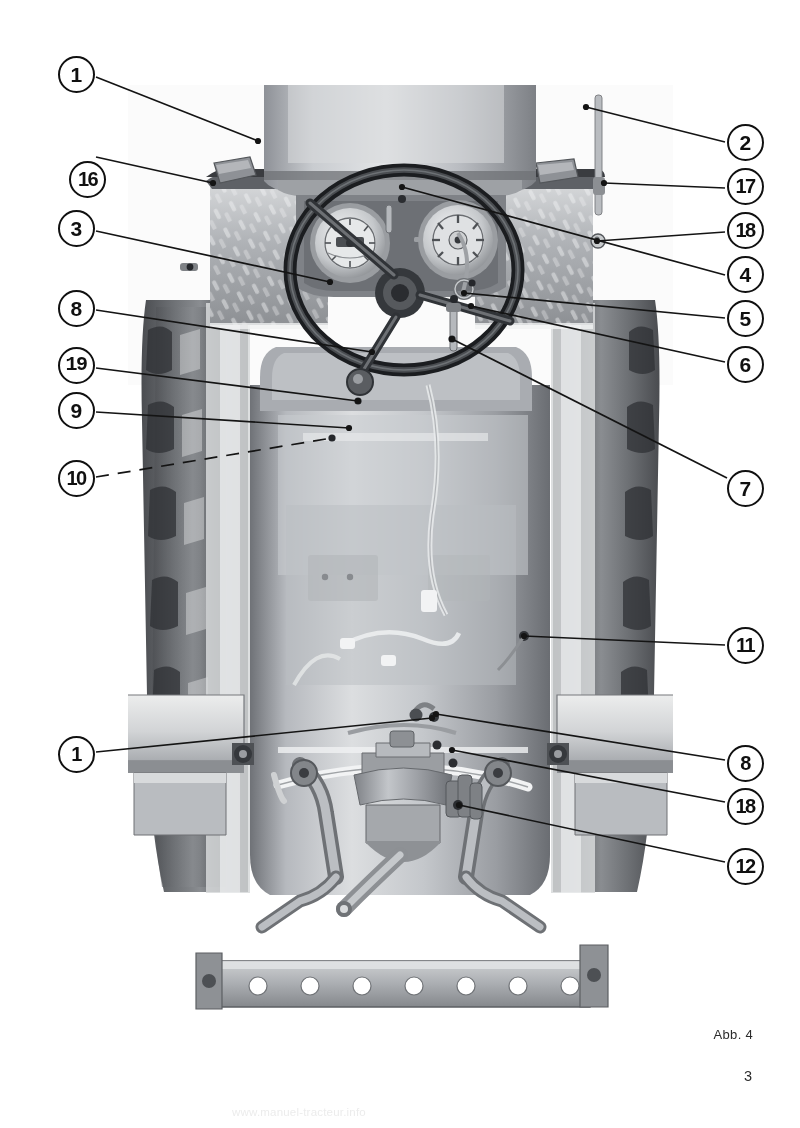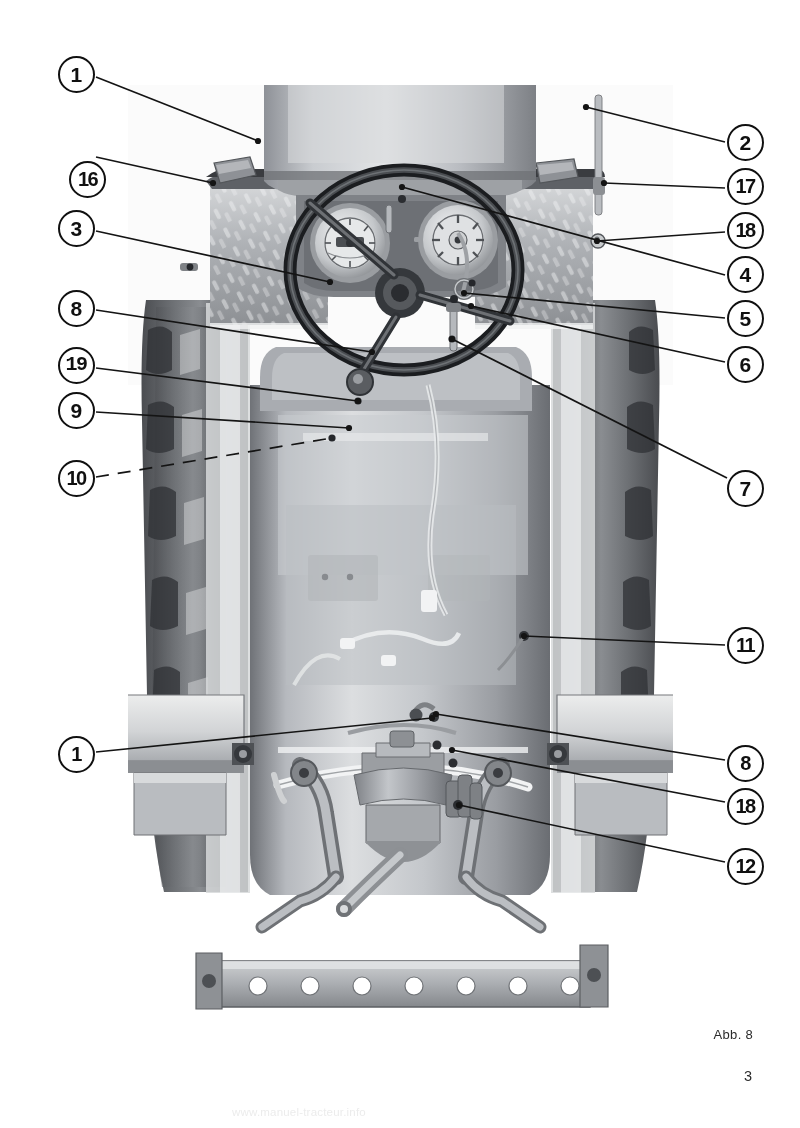--- a/index.html
+++ b/index.html
@@ -481,17 +481,17 @@
         <span>8</span>
       </div>
       <div class="callout wide" style="left: 726.5px; top: 787.5px;">
         <span>18</span>
       </div>
       <div class="callout wide" style="left: 726.5px; top: 847.5px;">
         <span>12</span>
       </div>
     </div>
 
-  <div class="fig-caption">Abb. 8</div>
+  <div class="fig-caption">Abb. 4</div>
   <div class="page-number">3</div>
   <div class="watermark">www.manuel-tracteur.info</div>
 
 </div>
 
 </body></html>

